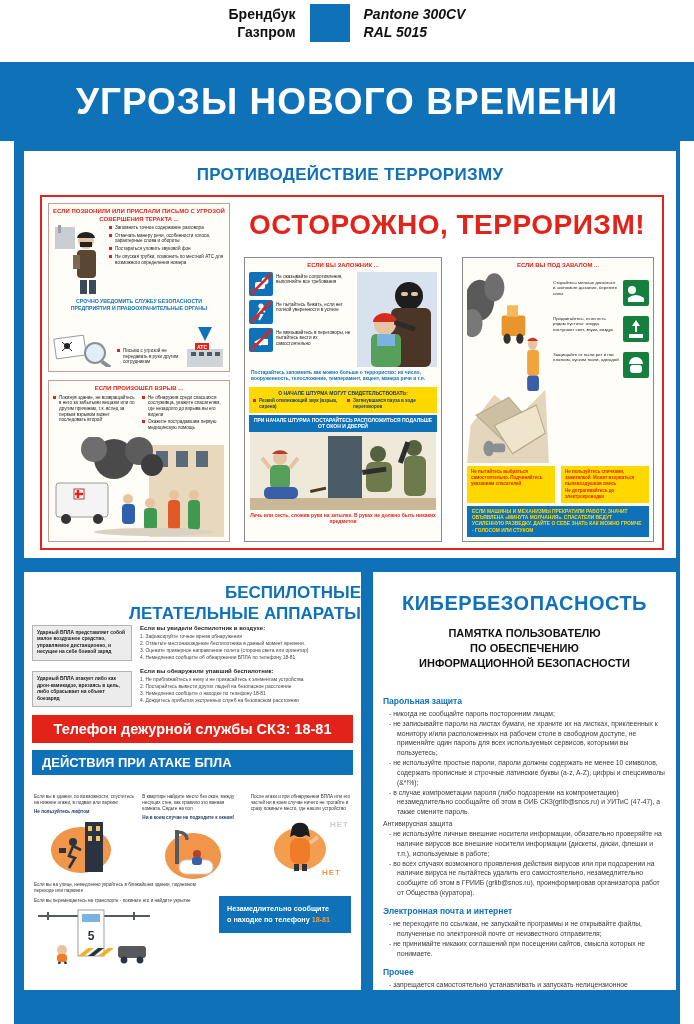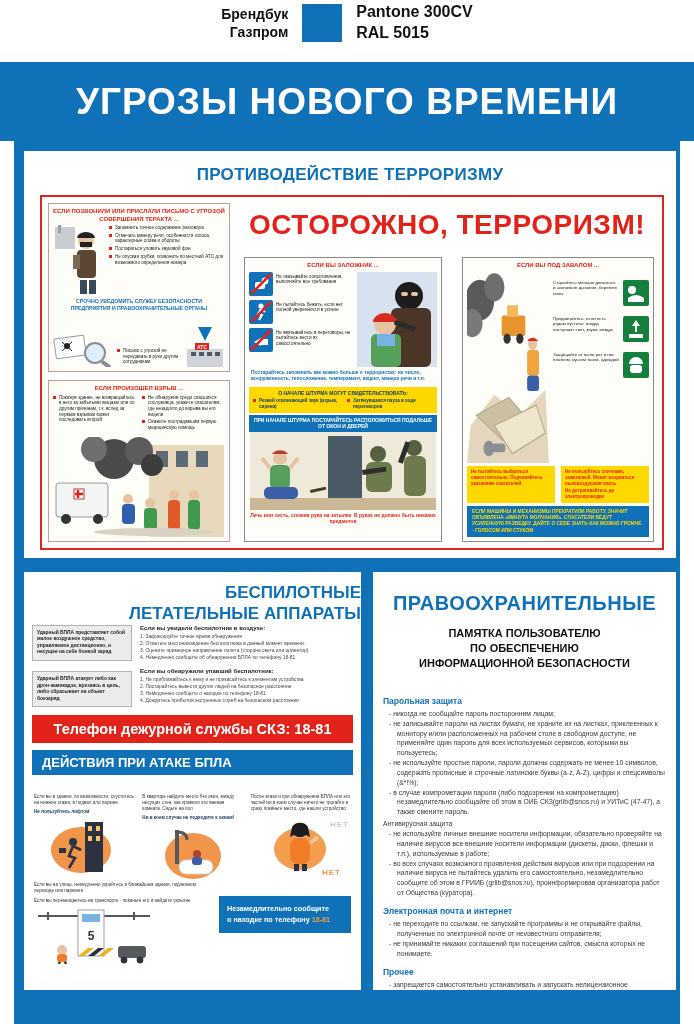--- a/index.html
+++ b/index.html
@@ -13,21 +13,21 @@
   body{
     font-family:"Liberation Sans",sans-serif;
     background:#ffffff;
     position:relative;
     overflow:hidden;
   }
   
   .header{position:absolute;top:0;left:0;right:0;height:46px;display:flex;align-items:center;justify-content:center;gap:14px;}
   .brand{ text-align:right;font-weight:bold;font-size:14px;line-height:1.3;color:#111;}
   .swatch{width:40px;height:38px;background:var(--blue);}
-  .pantone{text-align:left;font-weight:bold;font-size:16px;line-height:1.3;color:#111;}
+  .pantone{text-align:left;font-weight:bold;font-size:14px;line-height:1.3;color:#111;font-style:italic;}
   
   .banner{position:absolute;top:62px;left:0;right:0;height:79px;background:var(--blue);display:flex;align-items:center;justify-content:center;}
   .banner-title{color:#fff;font-weight:bold;font-size:37px;letter-spacing:1px;}
   
   .frame{position:absolute;top:141px;left:14px;width:666px;height:883px;background:var(--blue);padding:10px 4px 34px 10px;}
   .content{background:#fff;width:100%;height:100%;position:relative;overflow:hidden;}
   
   .terror-section{height:407px;position:relative;}
   .terror-heading{padding-top:14px;text-align:center;color:var(--blue);font-weight:bold;font-size:17px;letter-spacing:.3px;}
   .alert-box{position:absolute;left:16px;right:12px;top:44px;bottom:8px;border:2px solid var(--red);display:flex;gap:8px;padding:6px;background:#fff;}
@@ -489,21 +489,21 @@
             <span class="report-phone">18-81</span>
           </div>
 
         </div>
       </div>
     </div>
 
     <div class="divider-v"></div>
 
     <div class="cyber-panel">
-      <div class="cyber-title">ПРАВООХРАНИТЕЛЬНЫЕ</div>
+      <div class="cyber-title">КИБЕРБЕЗОПАСНОСТЬ</div>
       <div class="cyber-sub">
         <div>ПАМЯТКА ПОЛЬЗОВАТЕЛЮ</div>
         <div>ПО ОБЕСПЕЧЕНИЮ</div>
         <div>ИНФОРМАЦИОННОЙ БЕЗОПАСНОСТИ</div>
       </div>
       <div class="cyber-body">
         <div class="sec-head">Парольная защита</div>
         <div class="ci">-  никогда не сообщайте пароль посторонним лицам;</div>
         <div class="ci">-  не записывайте пароли на листах бумаги, не храните их на листках, приклеенных к монитору и/или расположенных на рабочем столе в свободном доступе, не применяйте один пароль для всех используемых сервисов, которыми вы пользуетесь;</div>
         <div class="ci">-  не используйте простые пароли, пароли должны содержать не менее 10 символов, содержать прописные и строчные латинские буквы (a-z, A-Z), цифры и спецсимволы (&amp;*!%);</div>

